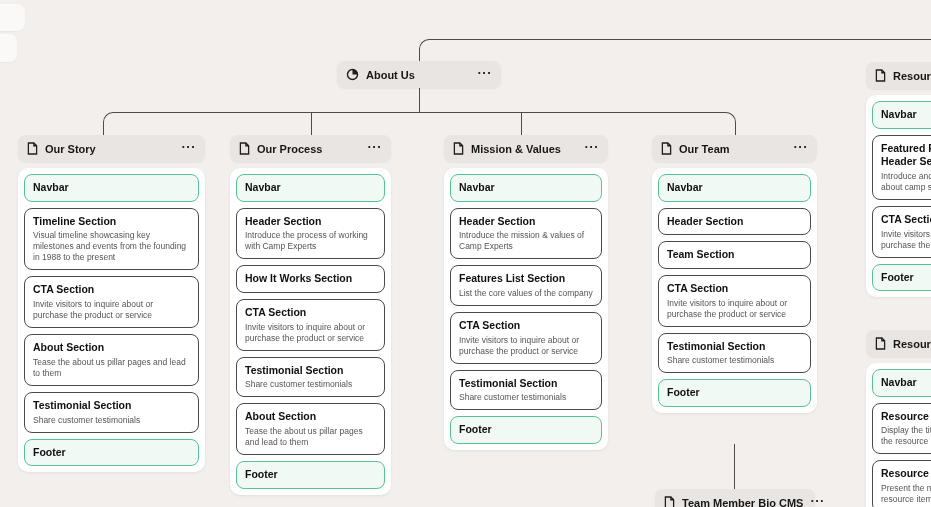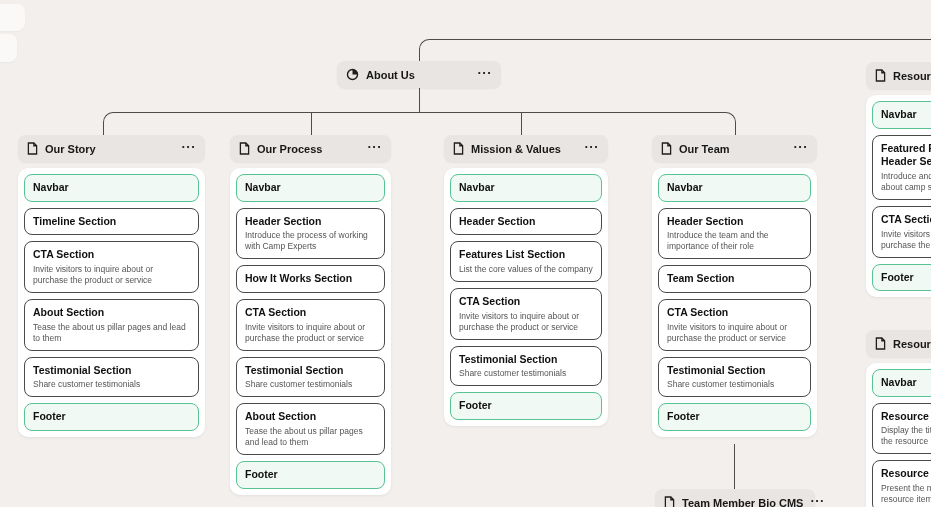--- a/index.html
+++ b/index.html
@@ -89,20 +89,21 @@
           </span>
           <span class="label">Our Story</span>
           <span class="more">···</span>
         </div>
         <div class="cards">
           <div class="card green">
             <div class="t">Navbar</div>
           </div>
           <div class="card">
             <div class="t">Timeline Section</div>
+            <div class="d">Visual timeline showcasing key milestones and events from the founding in 1988 to the present</div>
           </div>
           <div class="card">
             <div class="t">CTA Section</div>
             <div class="d">Invite visitors to inquire about or purchase the product or service</div>
           </div>
           <div class="card">
             <div class="t">About Section</div>
             <div class="d">Tease the about us pillar pages and lead to them</div>
           </div>
           <div class="card">
@@ -163,20 +164,21 @@
           </span>
           <span class="label">Mission &amp; Values</span>
           <span class="more">···</span>
         </div>
         <div class="cards">
           <div class="card green">
             <div class="t">Navbar</div>
           </div>
           <div class="card">
             <div class="t">Header Section</div>
+            <div class="d">Introduce the mission &amp; values of Camp Experts</div>
           </div>
           <div class="card">
             <div class="t">Features List Section</div>
             <div class="d">List the core values of the company</div>
           </div>
           <div class="card">
             <div class="t">CTA Section</div>
             <div class="d">Invite visitors to inquire about or purchase the product or service</div>
           </div>
           <div class="card">
@@ -198,21 +200,20 @@
           </span>
           <span class="label">Our Team</span>
           <span class="more">···</span>
         </div>
         <div class="cards">
           <div class="card green">
             <div class="t">Navbar</div>
           </div>
           <div class="card">
             <div class="t">Header Section</div>
-            <div class="d">Introduce the team and the importance of their role</div>
           </div>
           <div class="card">
             <div class="t">Team Section</div>
           </div>
           <div class="card">
             <div class="t">CTA Section</div>
             <div class="d">Invite visitors to inquire about or purchase the product or service</div>
           </div>
           <div class="card">
             <div class="t">Testimonial Section</div>

